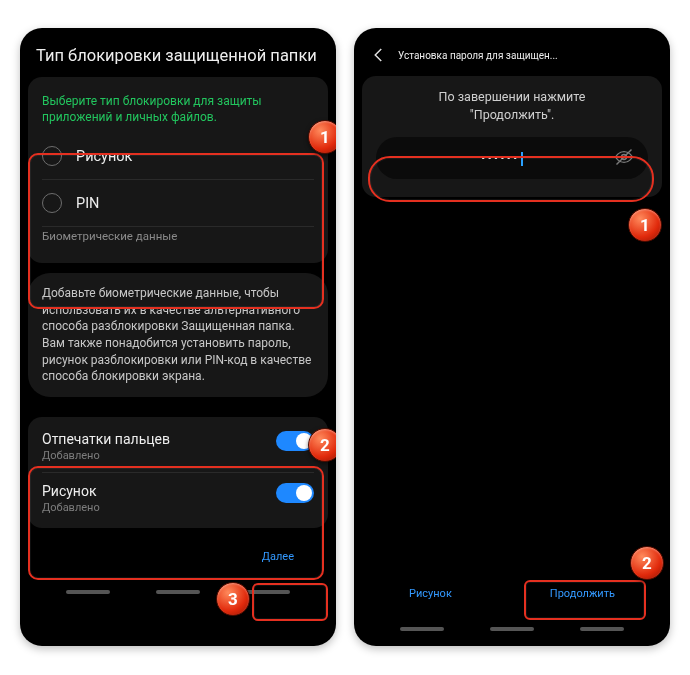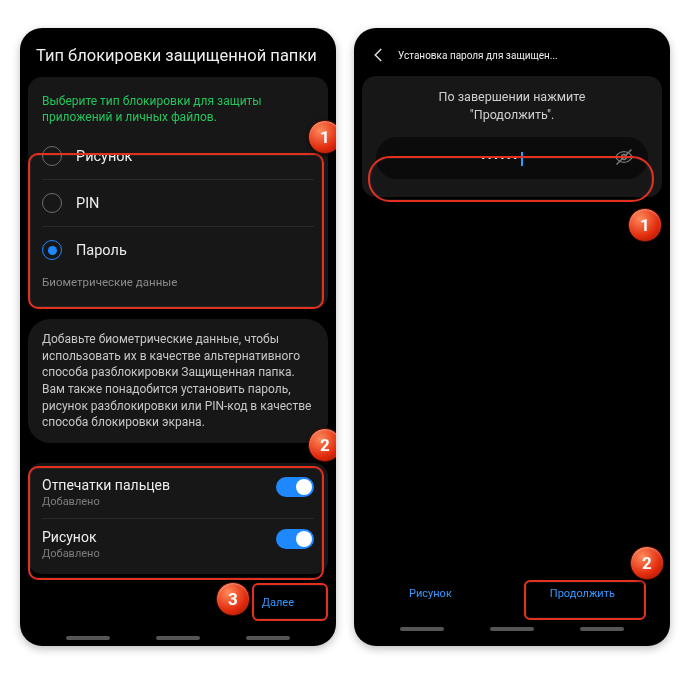--- a/index.html
+++ b/index.html
@@ -56,24 +56,20 @@
         <div class="opt">
           <span class="radio"></span>
           <span class="opt-label">Рисунок</span>
         </div>
         <div class="sep"></div>
         <div class="opt">
           <span class="radio"></span>
           <span class="opt-label">PIN</span>
         </div>
         <div class="sep"></div>
-        <div class="opt">
-          <span class="radio checked"></span>
-          <span class="opt-label">Пароль</span>
-        </div>
 
         <div class="subhead">Биометрические данные</div>
       </div>
 
       <div class="card2">Добавьте биометрические данные, чтобы использовать их в качестве альтернативного способа разблокировки Защищенная папка. Вам также понадобится установить пароль, рисунок разблокировки или PIN-код в качестве способа блокировки экрана.</div>
 
       <div class="card" style="padding:4px 0">
         <div class="biorow">
           <div class="txt">
             <span class="lbl">Отпечатки пальцев</span>

